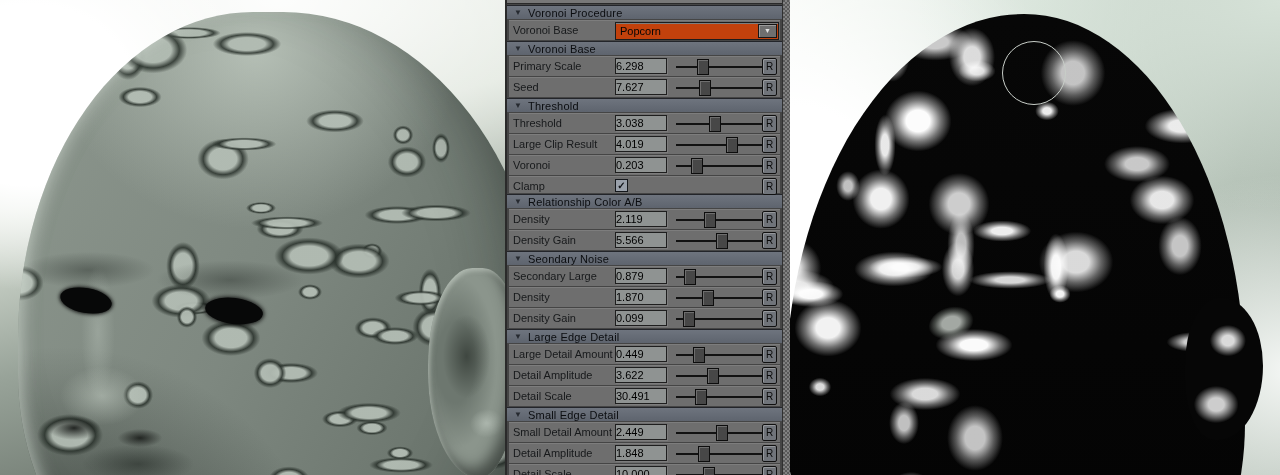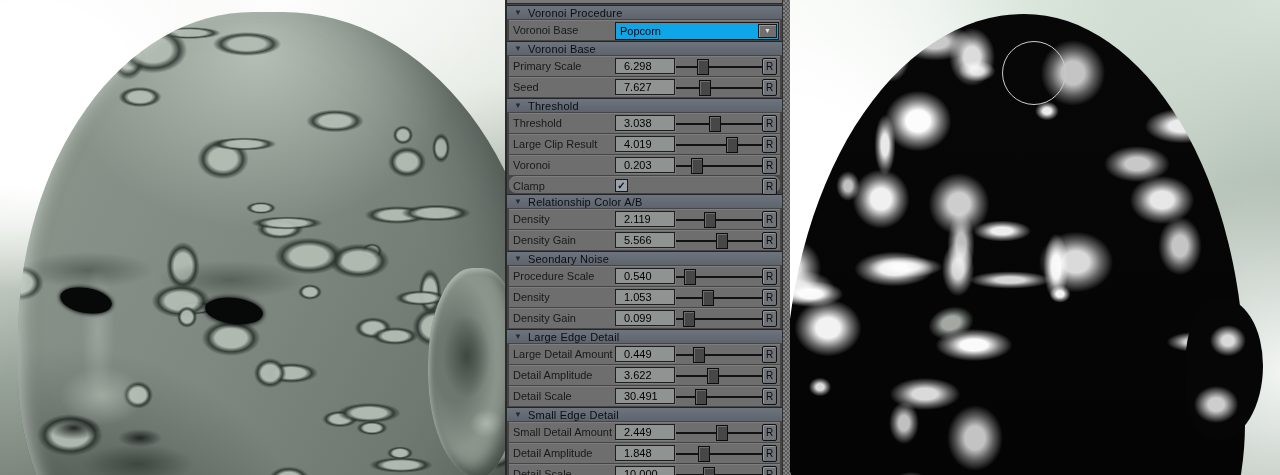--- a/index.html
+++ b/index.html
@@ -70,34 +70,34 @@
   .section-header{height:13px;margin:1px 0;padding-left:7px;
       display:flex;align-items:center;
       background:linear-gradient(#6e747e,#5e646e);
       border-top:1px solid #23252a;color:#0b0d10;}
   .tri{width:14px;font-size:8px;line-height:13px;color:#262a30;}
   .htitle{letter-spacing:0.2px;}
 
   .rows{padding:0 2px;}
   .prow{position:relative;height:20px;margin-bottom:1px;background:#6e6e6e;
       border-top:1px solid #7d7d7d;box-sizing:border-box;}
-  .prow-check{height:17px;border-radius:7px;}
+  .prow-check{height:17px;}
   .plabel{position:absolute;left:4px;top:3px;white-space:nowrap;}
   .pfield{position:absolute;left:106px;top:1px;width:50px;height:14px;
       background:#8f9392;border:1px solid #1e1e1e;box-shadow:1px 1px 0 rgba(140,140,140,0.5);
-      line-height:14px;padding-left:8px;color:#000;}
+      line-height:14px;padding-left:0;color:#000;}
   .ptrack{position:absolute;left:167px;top:9px;width:88px;height:2px;background:#121212;}
   .phandle{position:absolute;top:-7px;width:10px;height:14px;background:#474747;
       border:1px solid #0d0d0d;box-shadow:inset 1px 1px 0 #6e6e6e;}
   .rbtn{position:absolute;right:3px;top:1px;width:13px;height:15px;
       background:#70747a;border:1px solid #101010;border-radius:2px;
       font-size:10px;color:#0a0a0a;text-align:center;line-height:15px;
       box-shadow:inset 1px 1px 0 rgba(255,255,255,0.25);}
   .pdrop{position:absolute;left:106px;top:1px;width:162px;height:16px;
-      background:#0ea5e9;border:1px solid #1c1c1c;box-shadow:inset 0 1px 0 #7e7e7e;}
+      background:#c2410c;border:1px solid #1c1c1c;box-shadow:inset 0 1px 0 #7e7e7e;}
   .pdroptext{position:absolute;left:4px;top:1px;line-height:14px;color:#060606;}
   .pdropbtn{position:absolute;right:1px;top:1px;width:17px;height:12px;margin:0;
       background:#6f6f6f;border:1px solid #161616;text-align:center;
       font-size:7px;line-height:12px;color:#e2e2e2;box-shadow:inset 1px 1px 0 rgba(255,255,255,0.3);}
   .pcheck{position:absolute;left:106px;top:2px;width:11px;height:11px;
       background:#9aa1ab;border:1px solid #15181c;text-align:center;
       font-size:10px;line-height:11px;color:#0d1014;font-weight:bold;}
 </style>
 </head>
 <body>
@@ -208,30 +208,30 @@
               </span>
               <span class="rbtn">R</span>
             </div>
           </div>
           <div class="section-header">
             <span class="tri">▼</span>
             <span class="htitle">Seondary Noise</span>
           </div>
           <div class="rows">
             <div class="prow">
-              <span class="plabel">Procedure Scale</span>
-              <span class="pfield">0.540</span>
+              <span class="plabel">Secondary Large</span>
+              <span class="pfield">0.879</span>
               <span class="ptrack">
                 <span class="phandle" style="left:8px"></span>
               </span>
               <span class="rbtn">R</span>
             </div>
             <div class="prow">
               <span class="plabel">Density</span>
-              <span class="pfield">1.053</span>
+              <span class="pfield">1.870</span>
               <span class="ptrack">
                 <span class="phandle" style="left:26px"></span>
               </span>
               <span class="rbtn">R</span>
             </div>
             <div class="prow">
               <span class="plabel">Density Gain</span>
               <span class="pfield">0.099</span>
               <span class="ptrack">
                 <span class="phandle" style="left:7px"></span>

